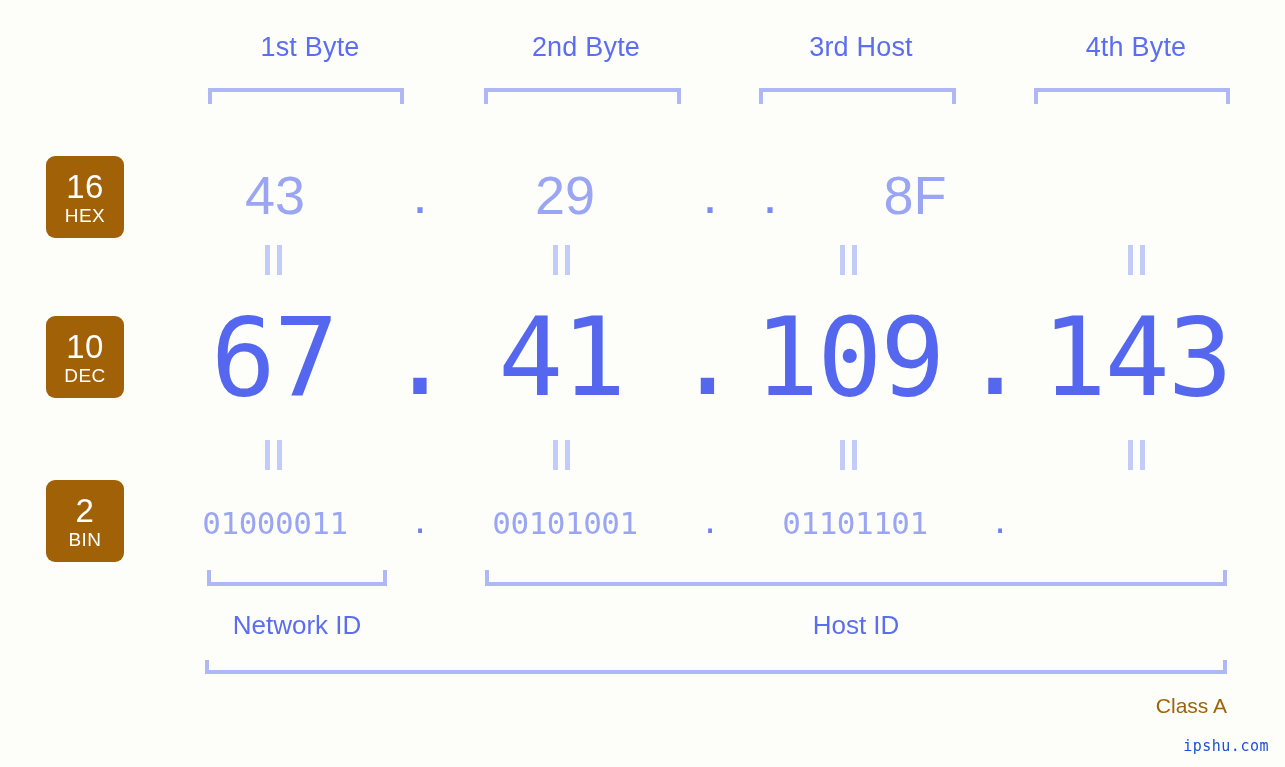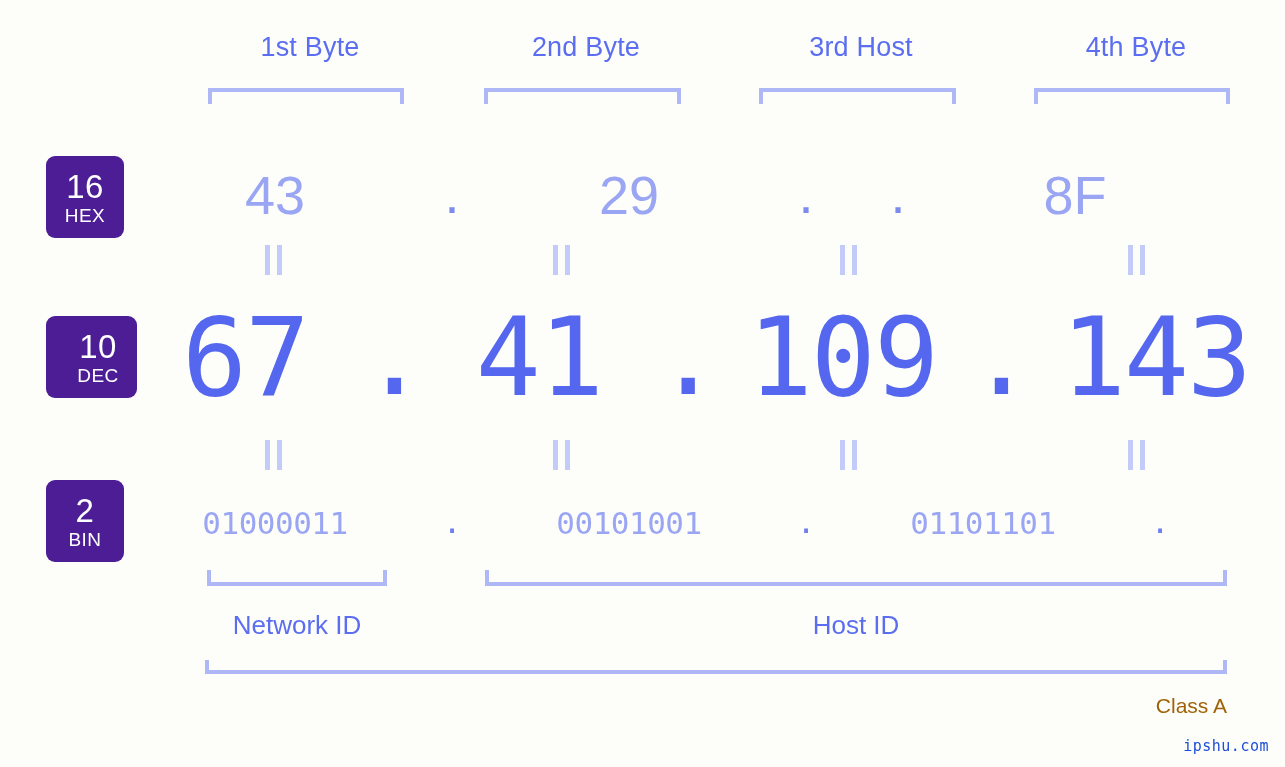--- a/index.html
+++ b/index.html
@@ -56,21 +56,21 @@
     border-right: 4px solid #aeb8f7;
     box-sizing: border-box;
   }
 
   
   .badge {
     position: absolute;
     left: 46px;
     width: 78px;
     height: 82px;
-    background: #4c1d95;
+    background: #a16207;
     border-radius: 9px;
     color: #ffffff;
     display: flex;
     flex-direction: column;
     align-items: center;
     justify-content: center;
     font-family: "Liberation Sans", sans-serif;
     line-height: 1;
   }
   .badge .num {
@@ -85,21 +85,20 @@
     letter-spacing: 0.5px;
   }
 
   
   .row {
     position: absolute;
     left: 160px;
     width: 1090px;
     display: flex;
     align-items: center;
-    gap: 32px;
   }
 
   .cell {
     width: 230px;
     text-align: center;
     white-space: nowrap;
   }
   .sep {
     width: 60px;
     text-align: center;
@@ -227,21 +226,21 @@
 
   <div class="bracket-top" style="left:208px; width:196px;"></div>
   <div class="bracket-top" style="left:484px; width:197px;"></div>
   <div class="bracket-top" style="left:759px; width:197px;"></div>
   <div class="bracket-top" style="left:1034px; width:196px;"></div>
 
   <div class="badge" style="top:156px;">
     <span class="num">16</span>
     <span class="nm">HEX</span>
   </div>
-  <div class="badge" style="top:316px;padding-left:13px;">
+  <div class="badge" style="top:316px;">
     <span class="num">10</span>
     <span class="nm">DEC</span>
   </div>
   <div class="badge" style="top:480px;">
     <span class="num">2</span>
     <span class="nm">BIN</span>
   </div>
 
   <div class="row" id="row-hex">
     <div class="cell">43</div>

